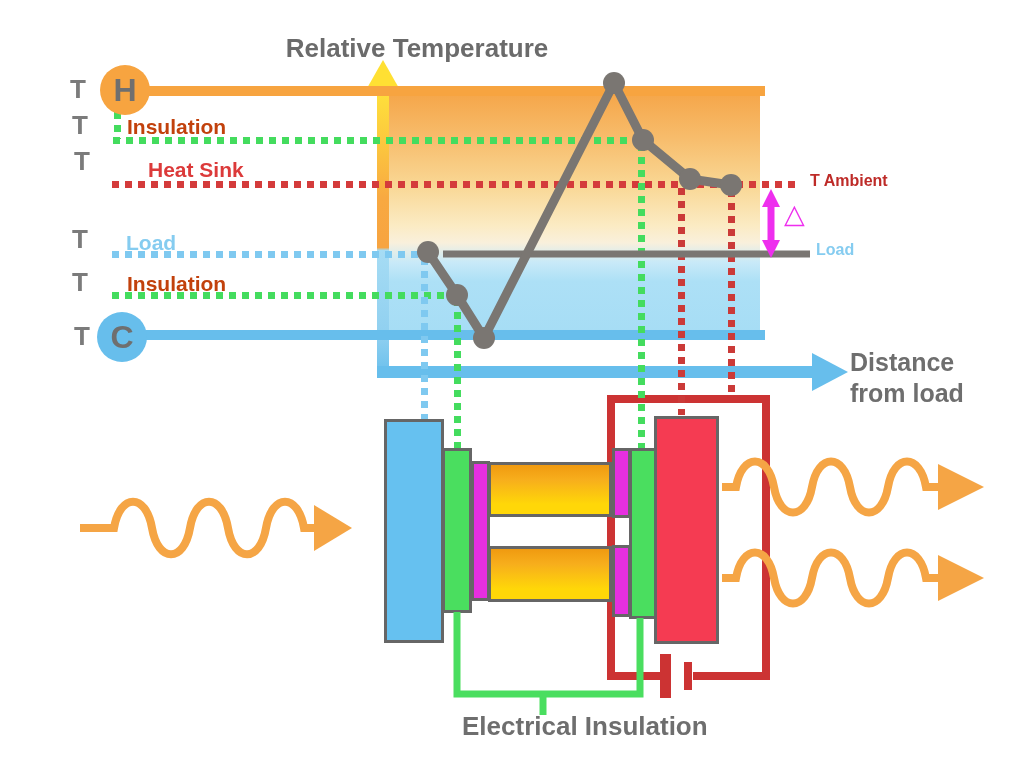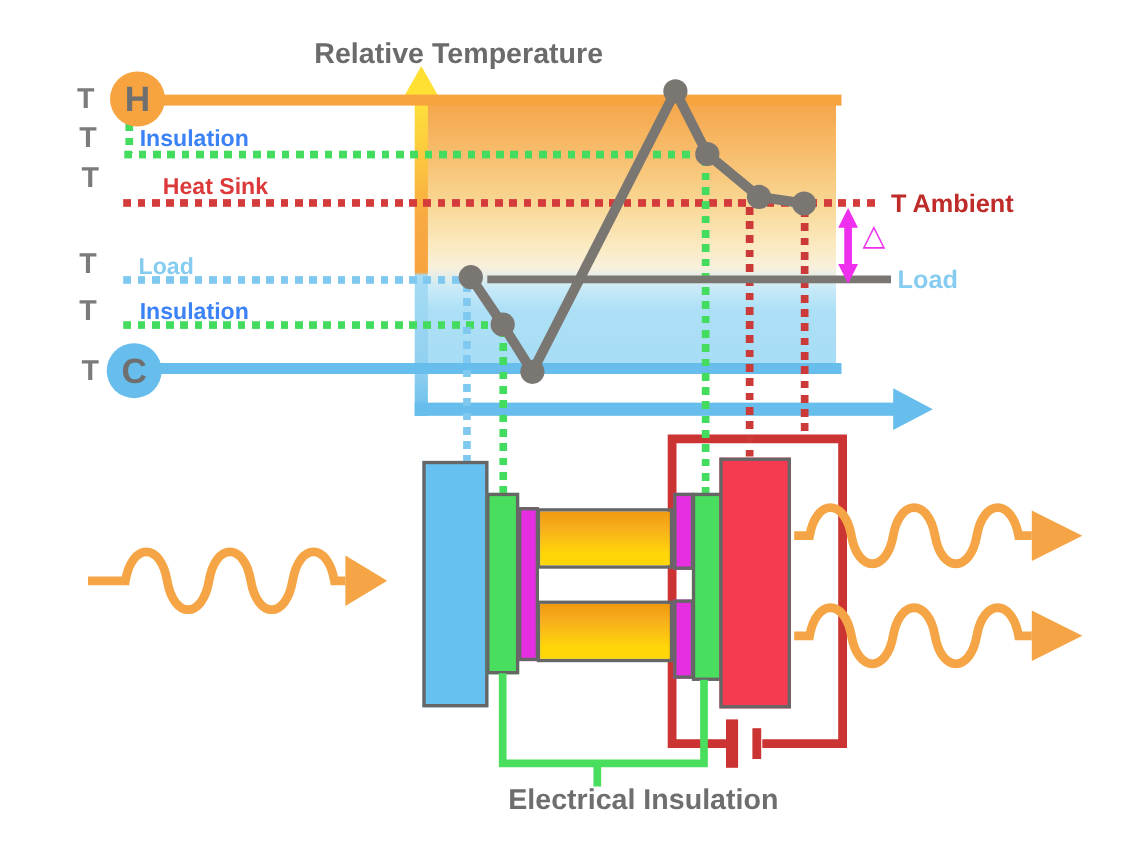--- a/index.html
+++ b/index.html
@@ -51,33 +51,33 @@
   .dev-cyl-b{left:488px;top:546px;width:124px;height:56px;}
   .dev-magenta-rt{left:612px;top:448px;width:19px;height:70px;background:#E62FE0;}
   .dev-magenta-rb{left:612px;top:545px;width:19px;height:72px;background:#E62FE0;}
   .dev-green-r{left:629px;top:448px;width:28px;height:171px;background:#4ADE5F;}
   .dev-heatsink{left:654px;top:416px;width:65px;height:228px;background:#F53B52;}
   
   .txt{z-index:10;white-space:pre-line;}
   .title{left:262px;top:33px;width:310px;text-align:center;font-size:26px;color:#6B6B6B;}
   .t-letter{font-size:26px;color:#7B7B7B;}
   .sub-lbl{font-size:21px;}
-  .c-green{color:#3b82f6;}
+  .c-green{color:#c2410c;}
   .c-red{color:#DC3A3A;}
   .c-lblue{color:#85CCF0;}
   .c-dred{color:#BE2B28;}
   .c-magenta{color:#EE2FEE;}
   .c-gray{color:#6E6E6E;}
   .node-circle{
     width:50px;height:50px;border-radius:50%;z-index:10;text-align:center;line-height:50px;
     font-size:32px;color:#6F6F6F;
   }
   .h-circle{left:100px;top:65px;background:#F7A440;}
   .c-circle{left:97px;top:312px;background:#67BEEC;}
-  .right-lbl{font-size:23px;}
+  .right-lbl{font-size:16px;}
   .delta-row{display:flex;align-items:center;gap:4px;}
   .delta-sym{font-size:27px;font-weight:400;line-height:1;}
   .big-lbl{font-size:25px;line-height:1.22;}
   .el-ins{font-size:26px;}
 </style>
 </head>
 <body>
 
 <div class="stage">
 
@@ -180,16 +180,17 @@
 
   <div class="abs txt t-letter" style="left:74px;top:321px;">T</div>
   <div class="abs node-circle c-circle">C</div>
 
   <div class="abs txt right-lbl c-dred" style="left:810px;top:172px;">T Ambient</div>
   <div class="abs txt delta-row" style="left:784px;top:201px;">
     <span class="delta-sym c-magenta">△</span>
   </div>
   <div class="abs txt right-lbl c-lblue" style="left:816px;top:241px;">Load</div>
 
+  <div class="abs txt big-lbl c-gray" style="left:850px;top:347px;width:150px;">Distance from load</div>
 
   <div class="abs txt el-ins c-gray" style="left:414px;top:711px;margin-left:48px;">Electrical Insulation</div>
 
 </div>
 
 </body></html>

